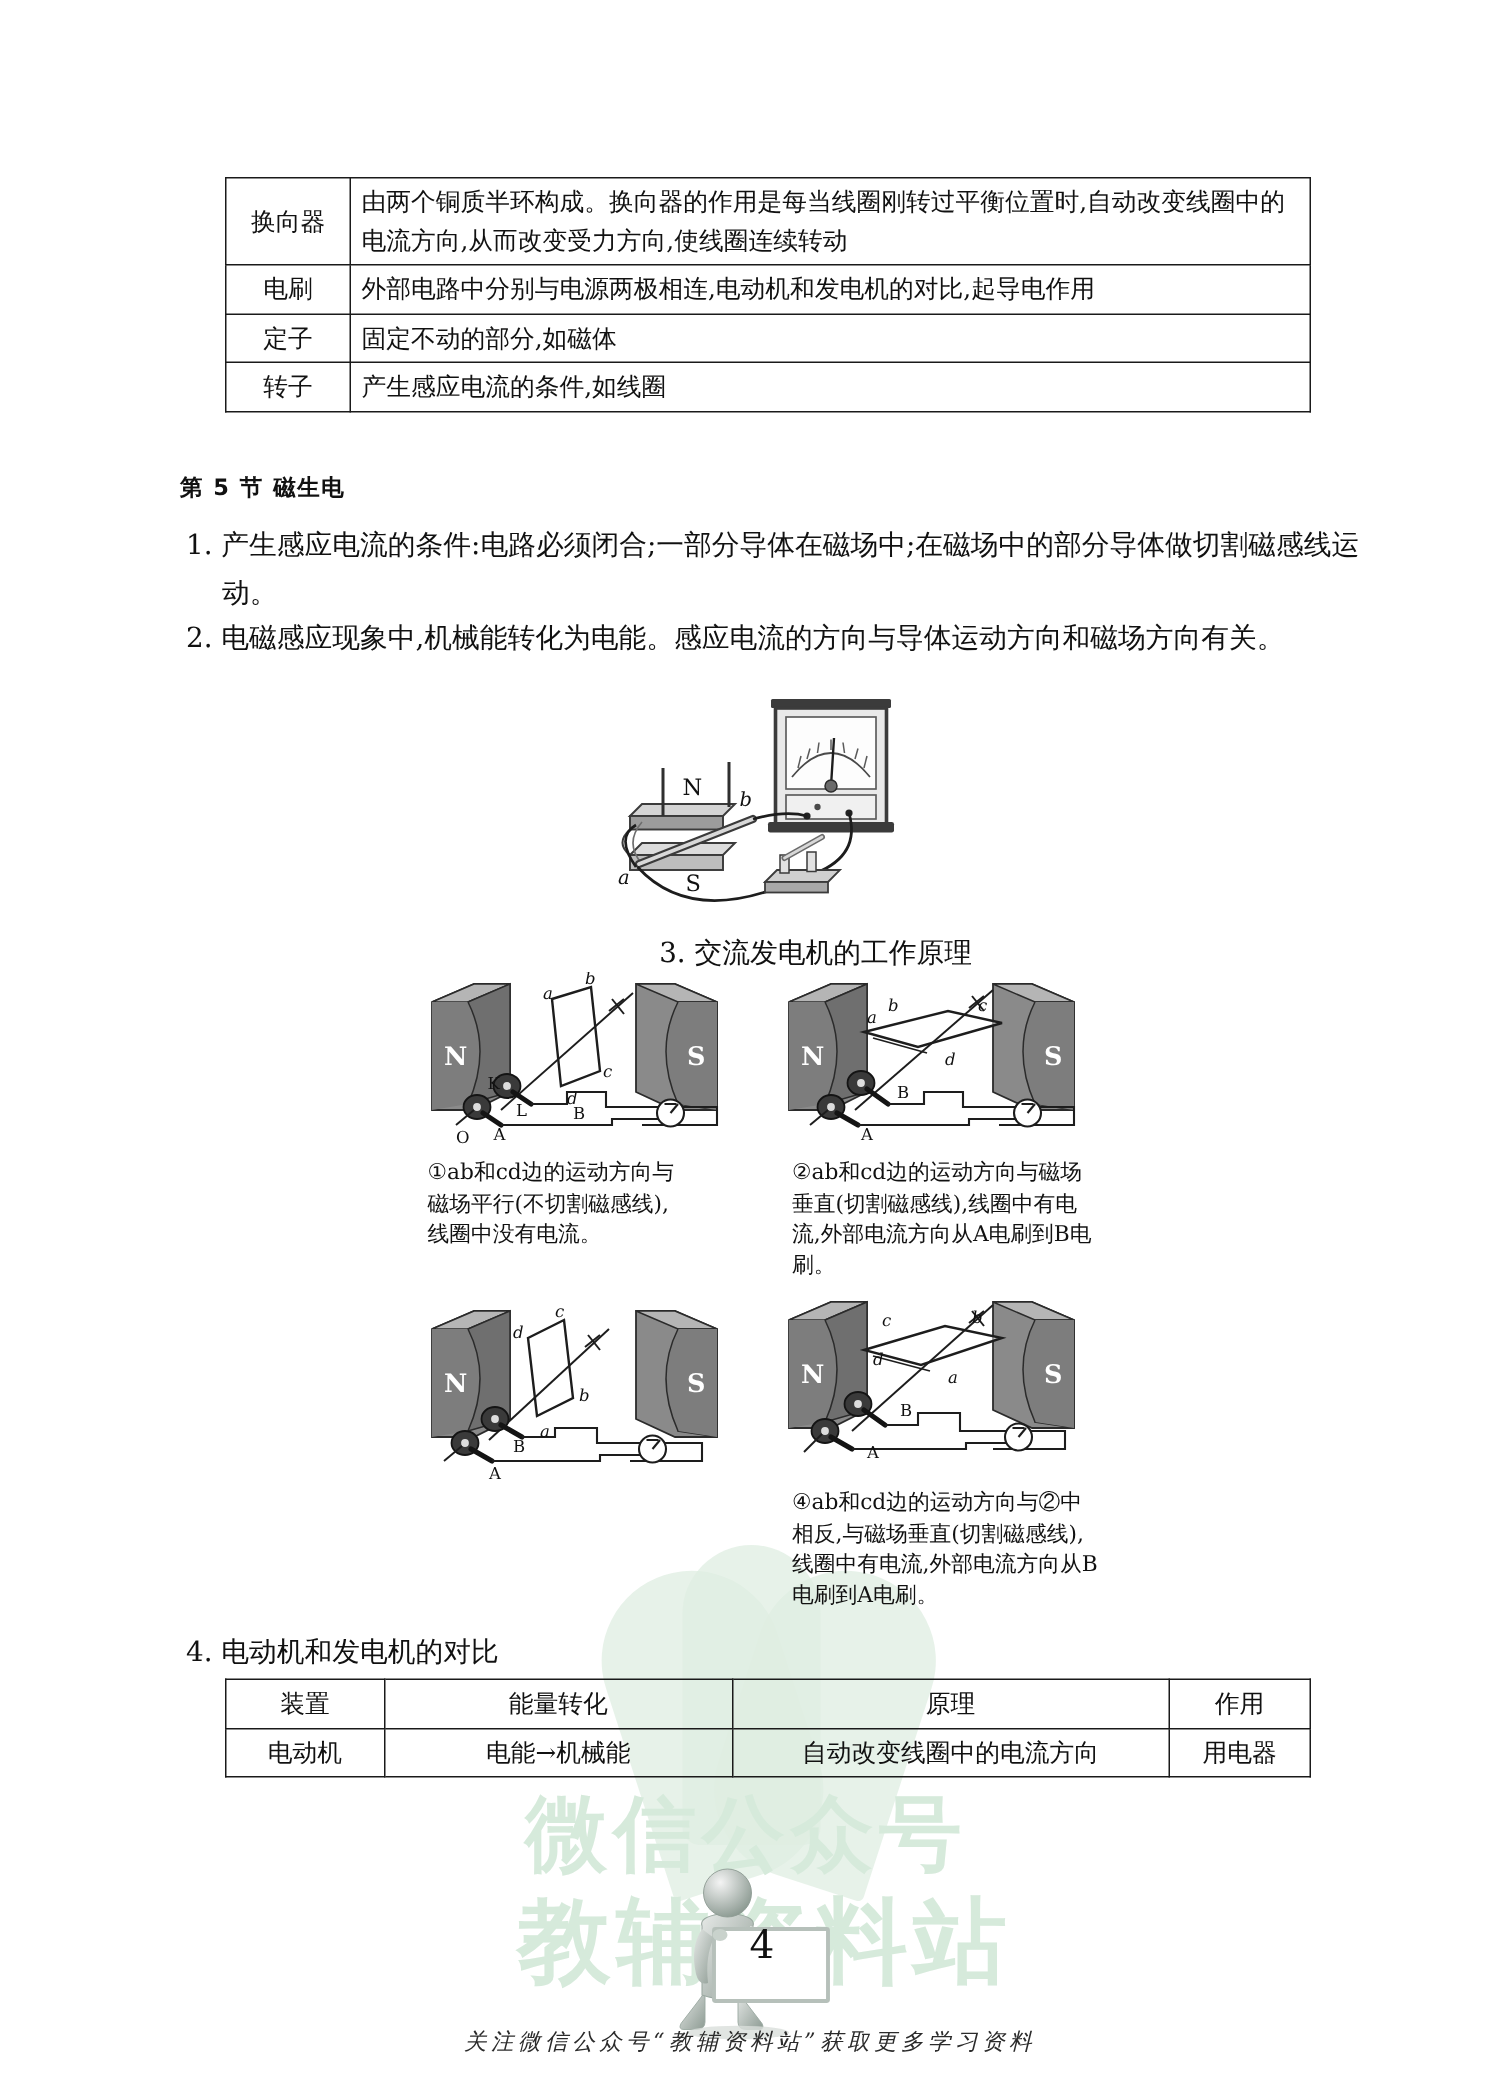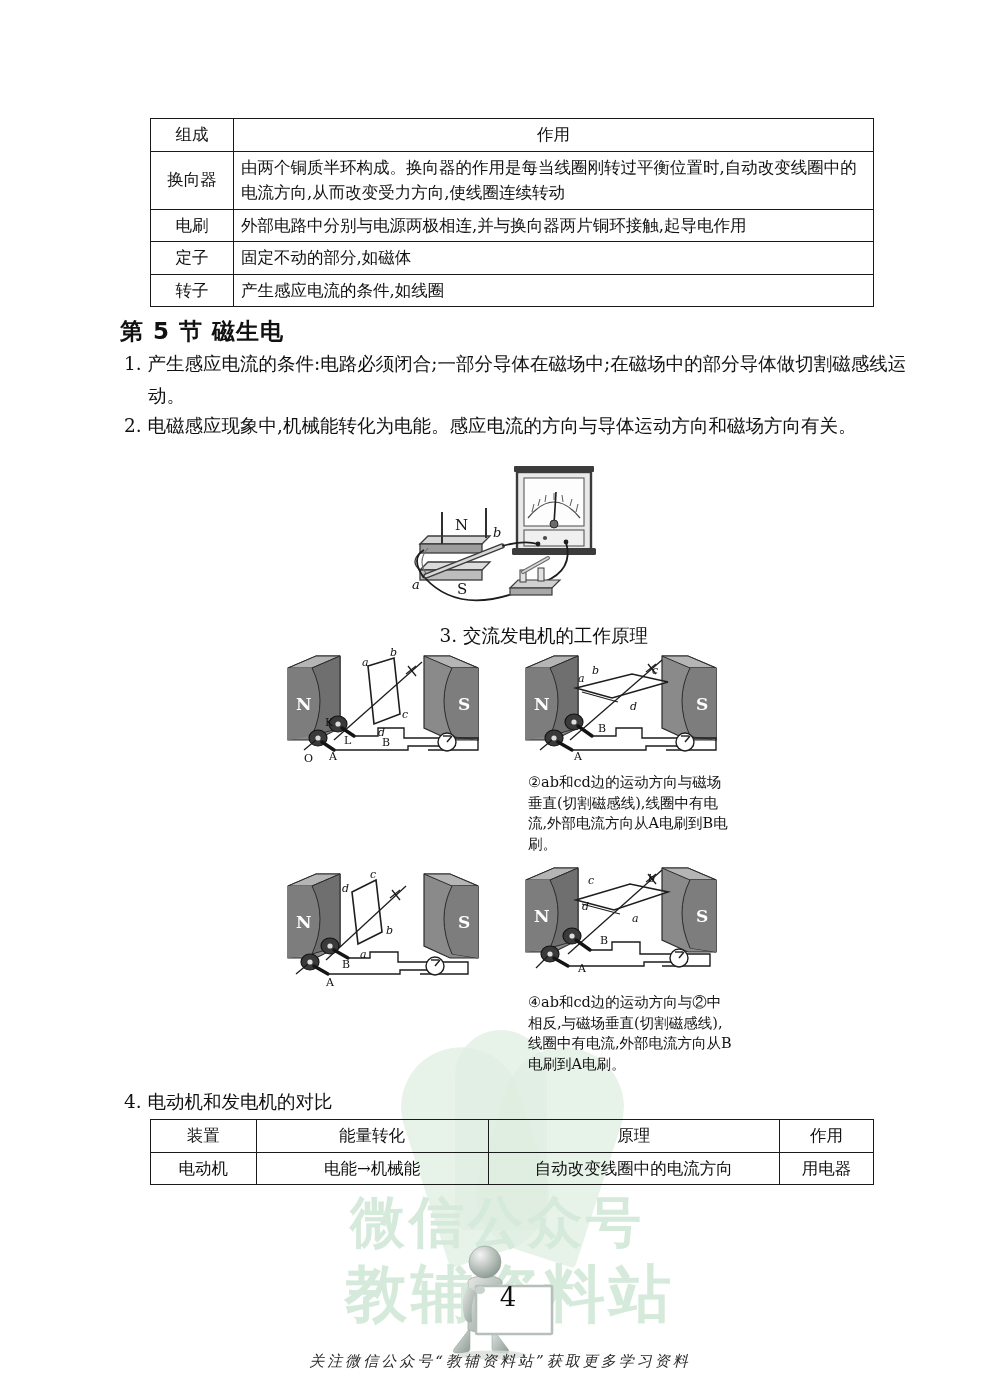--- a/index.html
+++ b/index.html
@@ -94,21 +94,21 @@
   #table-compare td.c1 { width: 94px; }
   #table-compare td.c2 { width: 226px; }
   #table-compare td.c3 { width: 288px; }
   #table-compare td.c4 { width: 82px; }
 
   
   .section-heading {
     position: absolute;
     font-family: "DejaVu Sans", "Liberation Sans", sans-serif;
     font-weight: bold;
-    font-size: 23px;
+    font-size: 15px;
     letter-spacing: 1px;
     white-space: nowrap;
   }
   #heading-section5 { left: 120px; top: 316px; }
 
   .num-item {
     position: absolute;
     font-size: 18.5px;
     line-height: 1.72;
     text-indent: -24px;
@@ -175,31 +175,27 @@
   <div class="wm-leaf l2"></div>
   <div class="wm-leaf l3"></div>
   <div class="wm-text line1">微信公众号</div>
   <div class="wm-text line2">教辅资料站</div>
 </div>
 
 <div id="content">
 
   <table class="doc-table" id="table-composition">
     <tbody>
-        <tr>
-      <td class="col-a cell-center">组成</td>
-      <td class="cell-center">作用</td>
-    </tr>
     <tr>
       <td class="col-a cell-center">换向器</td>
       <td class="cell-left">由两个铜质半环构成。换向器的作用是每当线圈刚转过平衡位置时,自动改变线圈中的电流方向,从而改变受力方向,使线圈连续转动</td>
     </tr>
     <tr>
       <td class="col-a cell-center">电刷</td>
-      <td class="cell-left">外部电路中分别与电源两极相连,并与换向器两片铜环接触,起导电作用</td>
+      <td class="cell-left">外部电路中分别与电源两极相连,电动机和发电机的对比,起导电作用</td>
     </tr>
     <tr>
       <td class="col-a cell-center">定子</td>
       <td class="cell-left">固定不动的部分,如磁体</td>
     </tr>
     <tr>
       <td class="col-a cell-center">转子</td>
       <td class="cell-left">产生感应电流的条件,如线圈</td>
     </tr>
   </tbody>
@@ -339,20 +335,21 @@
     <text x="80" y="18" font-size="11" font-style="italic" font-family="DejaVu Serif, serif" fill="#111">a</text>
     <text x="108" y="8" font-size="11" font-style="italic" font-family="DejaVu Serif, serif" fill="#111">b</text>
     <text x="120" y="70" font-size="11" font-style="italic" font-family="DejaVu Serif, serif" fill="#111">c</text>
     <text x="96" y="88" font-size="11" font-style="italic" font-family="DejaVu Serif, serif" fill="#111">d</text>
     <text x="43" y="78" font-size="11" font-family="DejaVu Serif, serif" fill="#111">K</text>
     <text x="62" y="96" font-size="11" font-family="DejaVu Serif, serif" fill="#111">L</text>
     <text x="22" y="114" font-size="11" font-family="DejaVu Serif, serif" fill="#111">O</text>
     <text x="47" y="112" font-size="11" font-family="DejaVu Serif, serif" fill="#111">A</text>
     <text x="100" y="98" font-size="11" font-family="DejaVu Serif, serif" fill="#111">B</text>
   </svg>
+  <div class="caption" id="caption-1">①ab和cd边的运动方向与磁场平行(不切割磁感线),线圈中没有电流。</div>
 
   <svg class="gen-fig" id="figure-gen-2" viewBox="0 0 215 122">
     <g>
       <path d="M6 20 L34 8 L58 8 L58 80 L34 92 L6 92 Z" fill="#8a8a8a" stroke="#2b2b2b" stroke-width="1.2"></path>
       <path d="M6 20 L34 8 L58 8 L30 20 Z" fill="#b5b5b5" stroke="#2b2b2b" stroke-width="1"></path>
       <path d="M30 20 L58 8 L58 80 L30 88 Z" fill="#6f6f6f" stroke="#2b2b2b" stroke-width="1"></path>
       <path d="M30 20 Q46 52 30 88 L6 92 L6 20 Z" fill="#7d7d7d"></path>
       <path d="M30 20 Q46 52 30 88" fill="none" stroke="#2b2b2b" stroke-width="1"></path>
       <text x="14" y="62" font-family="DejaVu Serif, Liberation Serif, serif" font-size="17" font-weight="bold" fill="#ffffff">N</text>
     </g>

